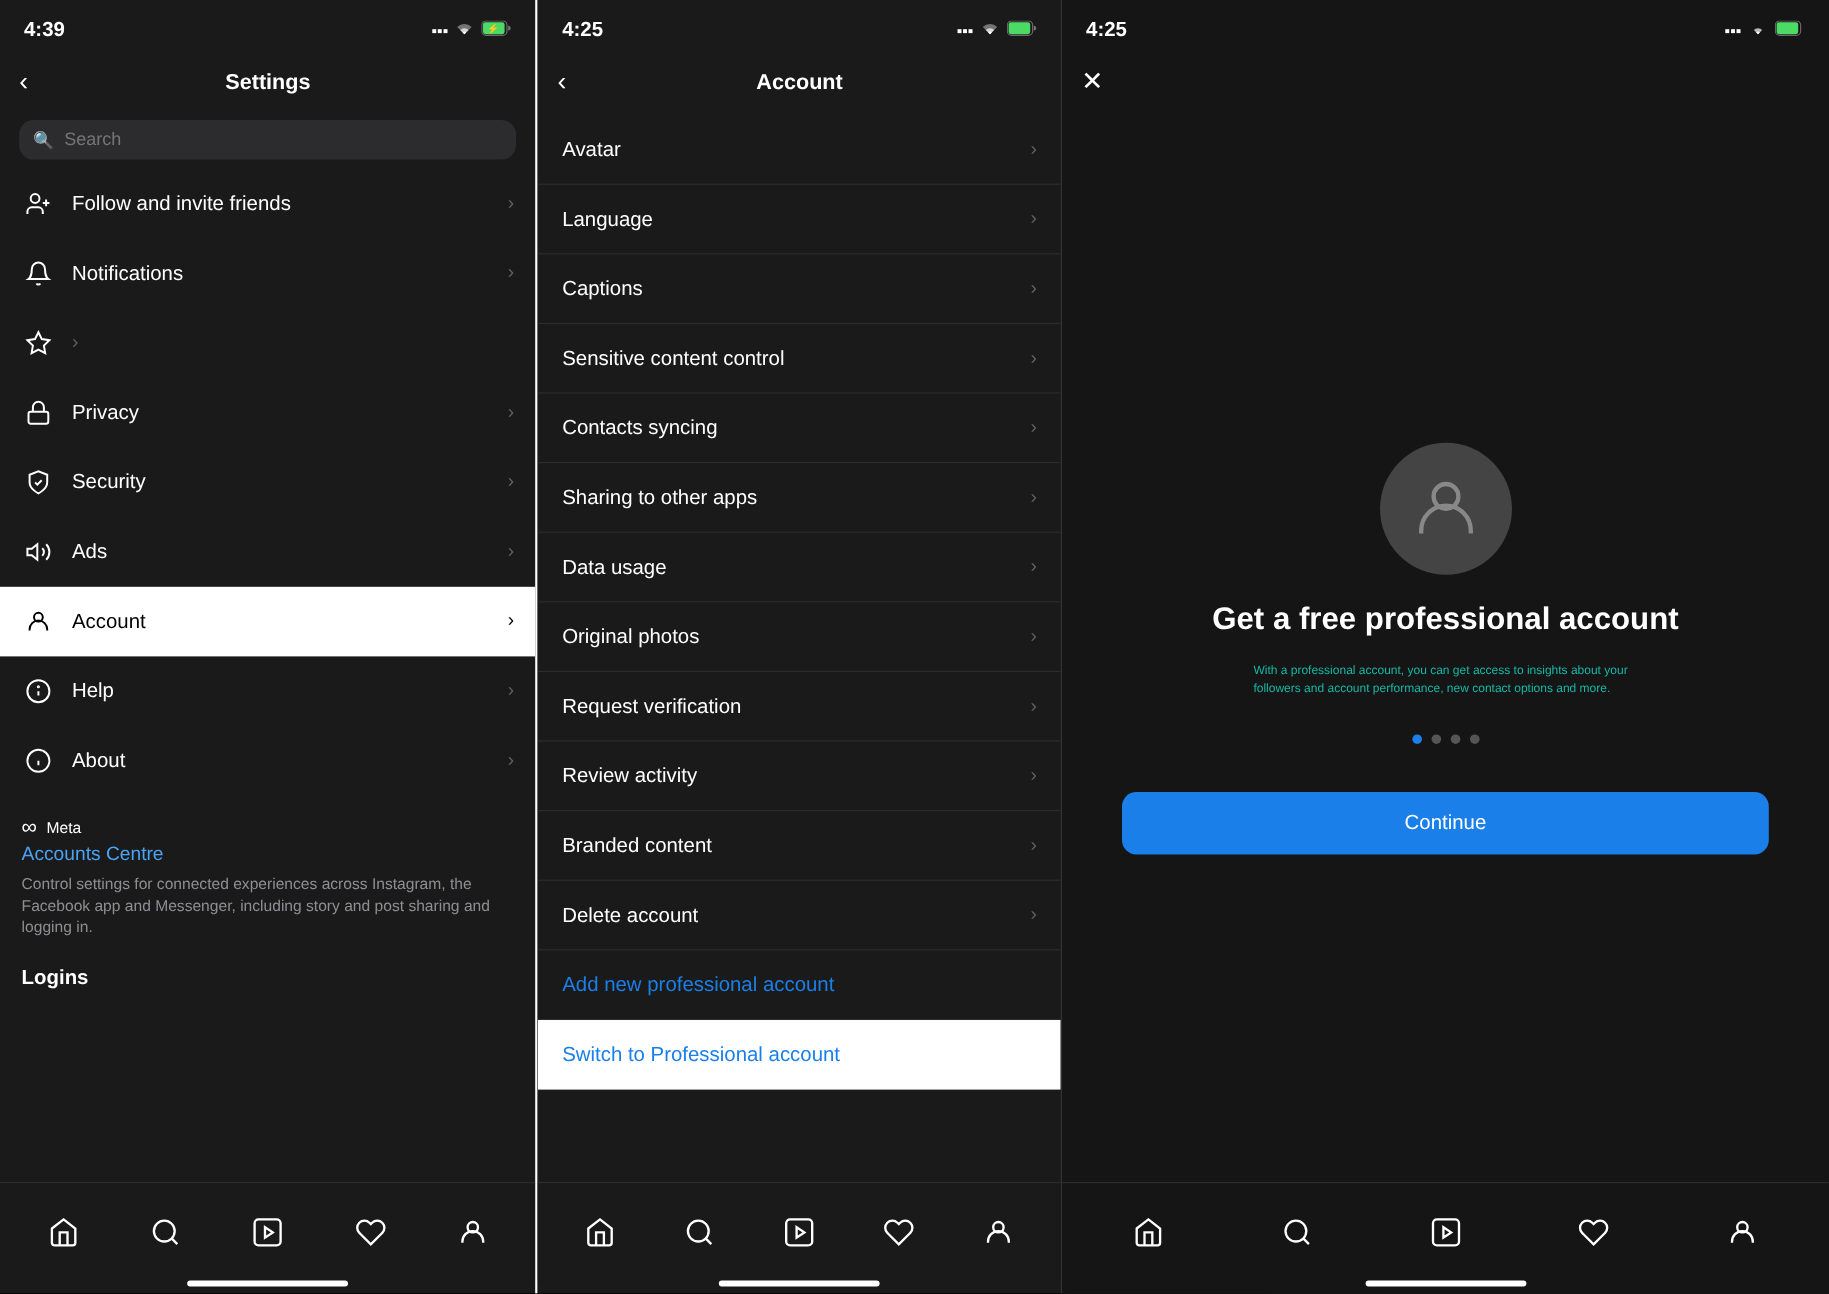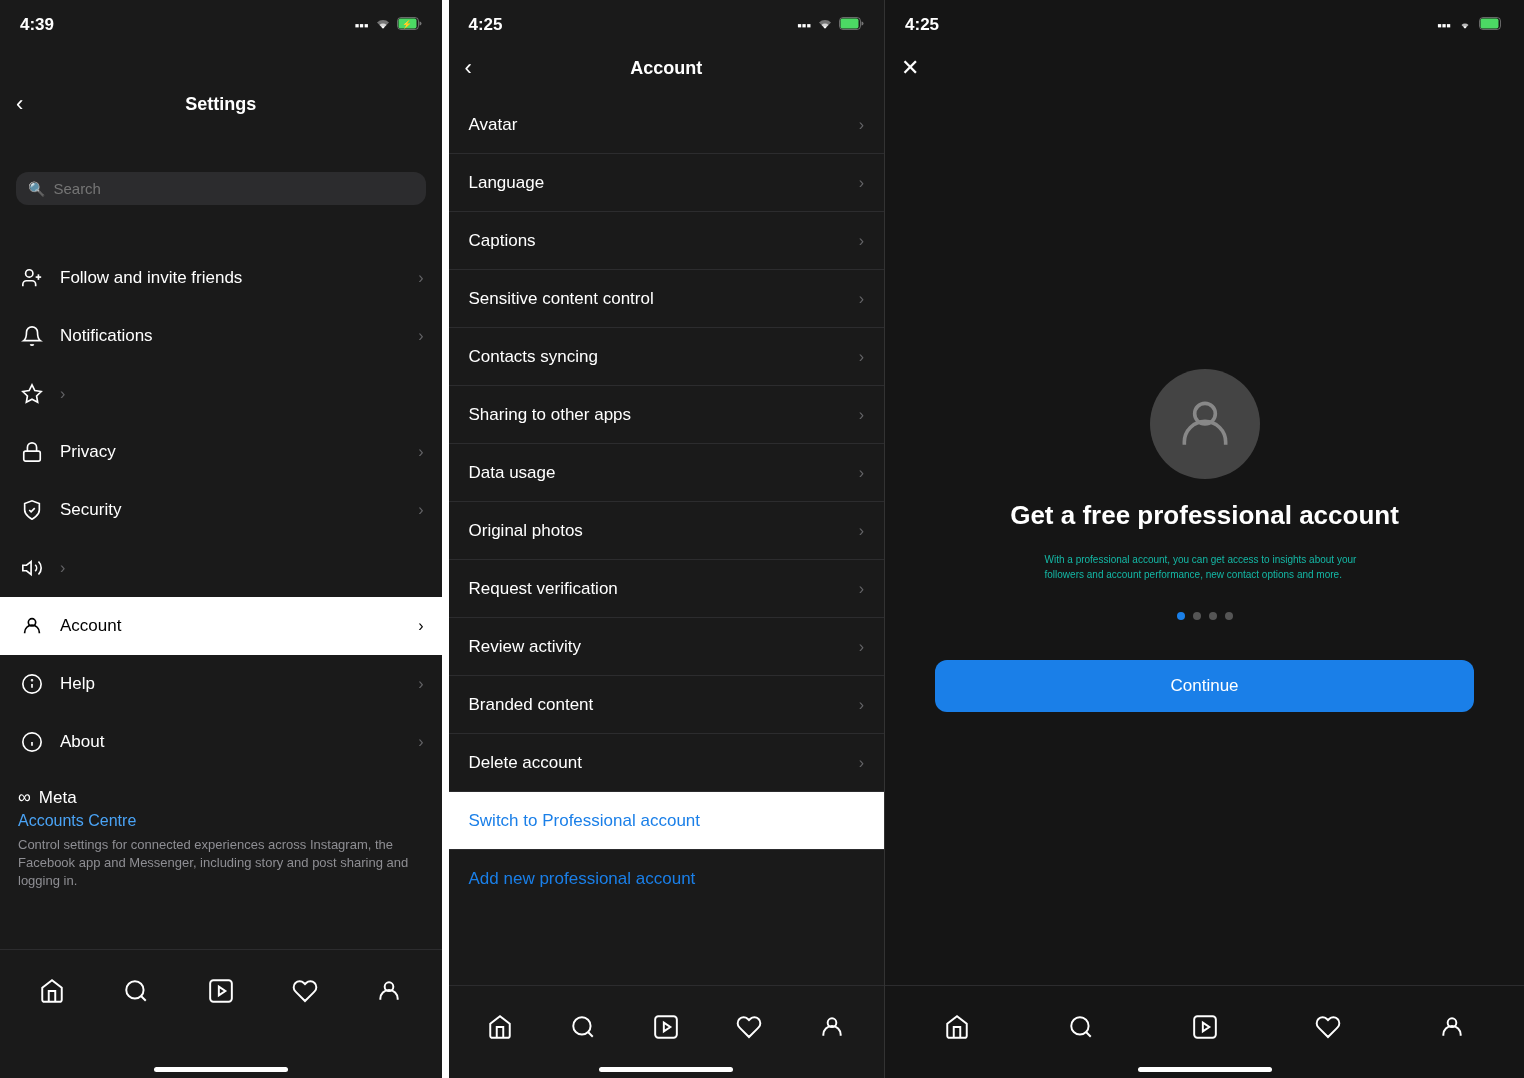--- a/index.html
+++ b/index.html
@@ -19,22 +19,21 @@
       height: 1078px;
       display: flex;
       flex-direction: column;
       overflow: hidden;
     }
 
     
     .panel-1 {
       width: 452px;
       background: #1a1a1a;
-      border-right: 7px solid #ffffff;
-      gap: 36px;
+      border-right: 2px solid #ffffff;
     }
 
     
     .panel-2 {
       width: 440px;
       background: #1a1a1a;
       border-right: 1px solid #333;
     }
 
     
@@ -171,21 +170,21 @@
       display: flex;
       align-items: center;
       gap: 8px;
       margin-bottom: 4px;
     }
     .meta-logo-icon {
       font-size: 18px;
       color: #fff;
     }
     .meta-text {
-      font-size: 17px;
+      font-size: 13px;
       color: #fff;
       font-weight: 400;
     }
     .accounts-centre-link {
       font-size: 16px;
       color: #4aa3f5;
       display: block;
       margin-bottom: 6px;
       cursor: pointer;
     }
@@ -455,20 +454,21 @@
     </div>
 
     <div class="list-item">
       <div class="item-icon">
         <svg width="22" height="22" viewBox="0 0 24 24" fill="none" stroke="white" stroke-width="1.8">
           <polygon points="11 5 6 9 2 9 2 15 6 15 11 19 11 5"></polygon>
           <path d="M15.54 8.46a5 5 0 010 7.07"></path>
           <path d="M19.07 4.93a10 10 0 010 14.14"></path>
         </svg>
       </div>
+      <span class="item-label">Ads</span>
       <span class="item-chevron">›</span>
     </div>
 
     <div class="list-item active">
       <div class="item-icon">
         <svg width="22" height="22" viewBox="0 0 24 24" fill="none" stroke="#000" stroke-width="1.8">
           <circle cx="12" cy="8" r="4"></circle>
           <path d="M4 20v-1a8 8 0 0116 0v1"></path>
         </svg>
       </div>
@@ -617,26 +617,26 @@
     </div>
     <div class="account-list-item">
       <span class="account-item-label">Branded content</span>
       <span class="account-item-chevron">›</span>
     </div>
     <div class="account-list-item">
       <span class="account-item-label">Delete account</span>
       <span class="account-item-chevron">›</span>
     </div>
 
+    <div class="account-list-item blue-text">
+      <span class="account-item-label" style="color:#1a7fe8">Add new professional account</span>
+    </div>
+
     <div class="account-list-item highlighted">
       <span class="account-item-label" style="color:#1a7fe8">Switch to Professional account</span>
-    </div>
-
-    <div class="account-list-item blue-text">
-      <span class="account-item-label" style="color:#1a7fe8">Add new professional account</span>
     </div>
   </div>
 
   <div class="bottom-nav">
     <div class="nav-item">
       <svg width="26" height="26" viewBox="0 0 24 24" fill="none" stroke="white" stroke-width="1.8">
         <path d="M3 9l9-7 9 7v11a2 2 0 01-2 2H5a2 2 0 01-2-2z"></path>
         <polyline points="9 22 9 12 15 12 15 22"></polyline>
       </svg>
     </div>

